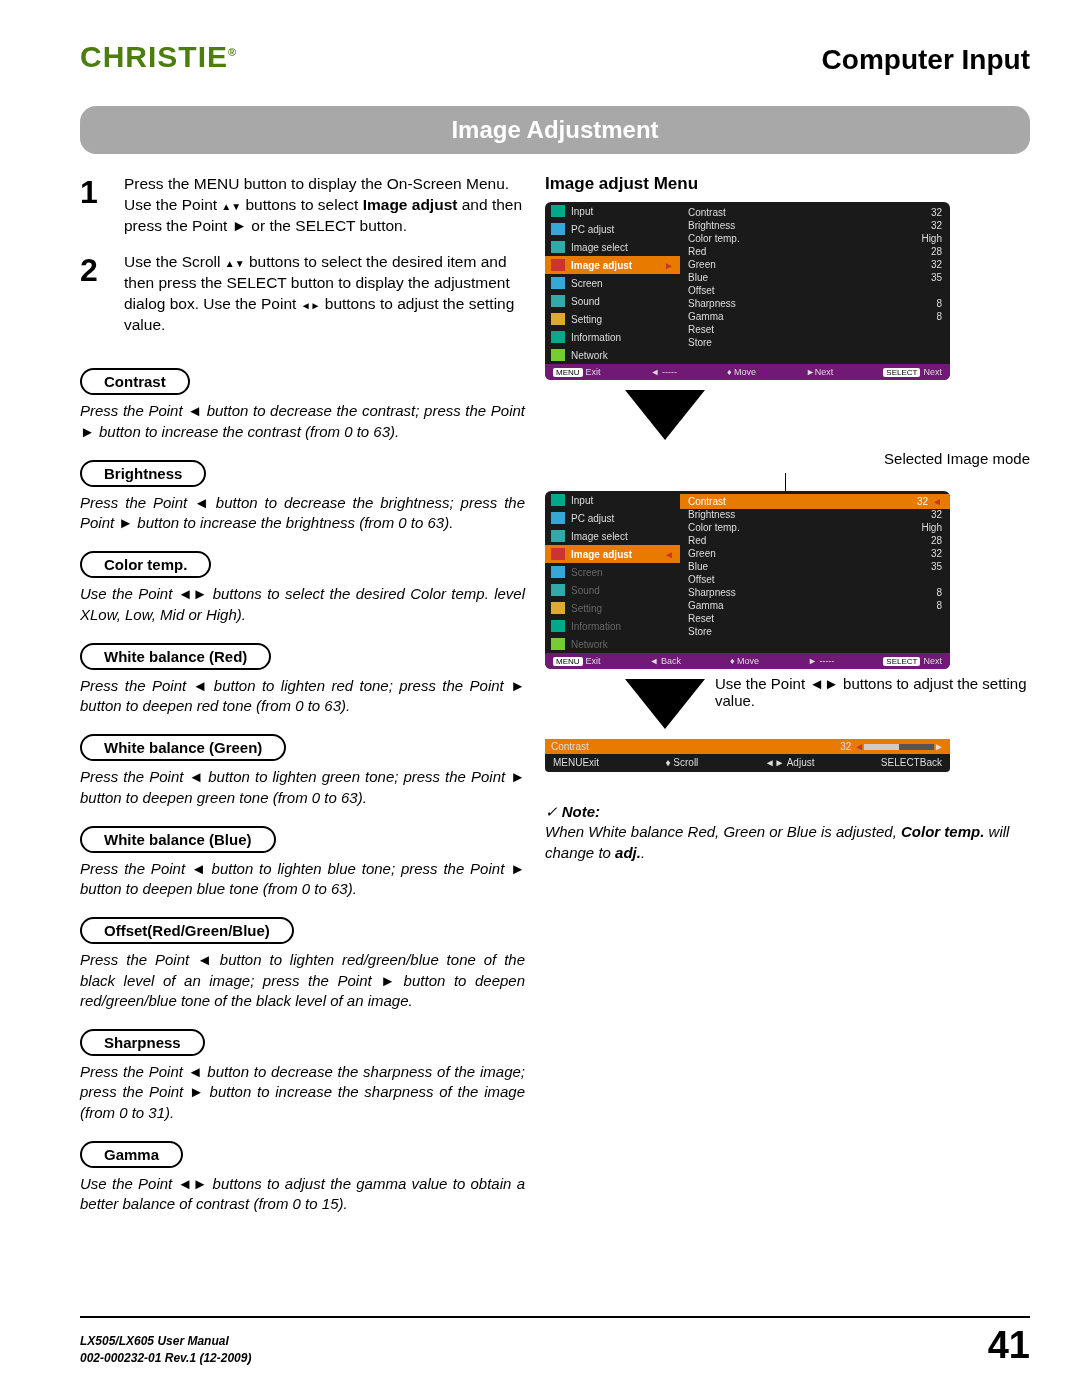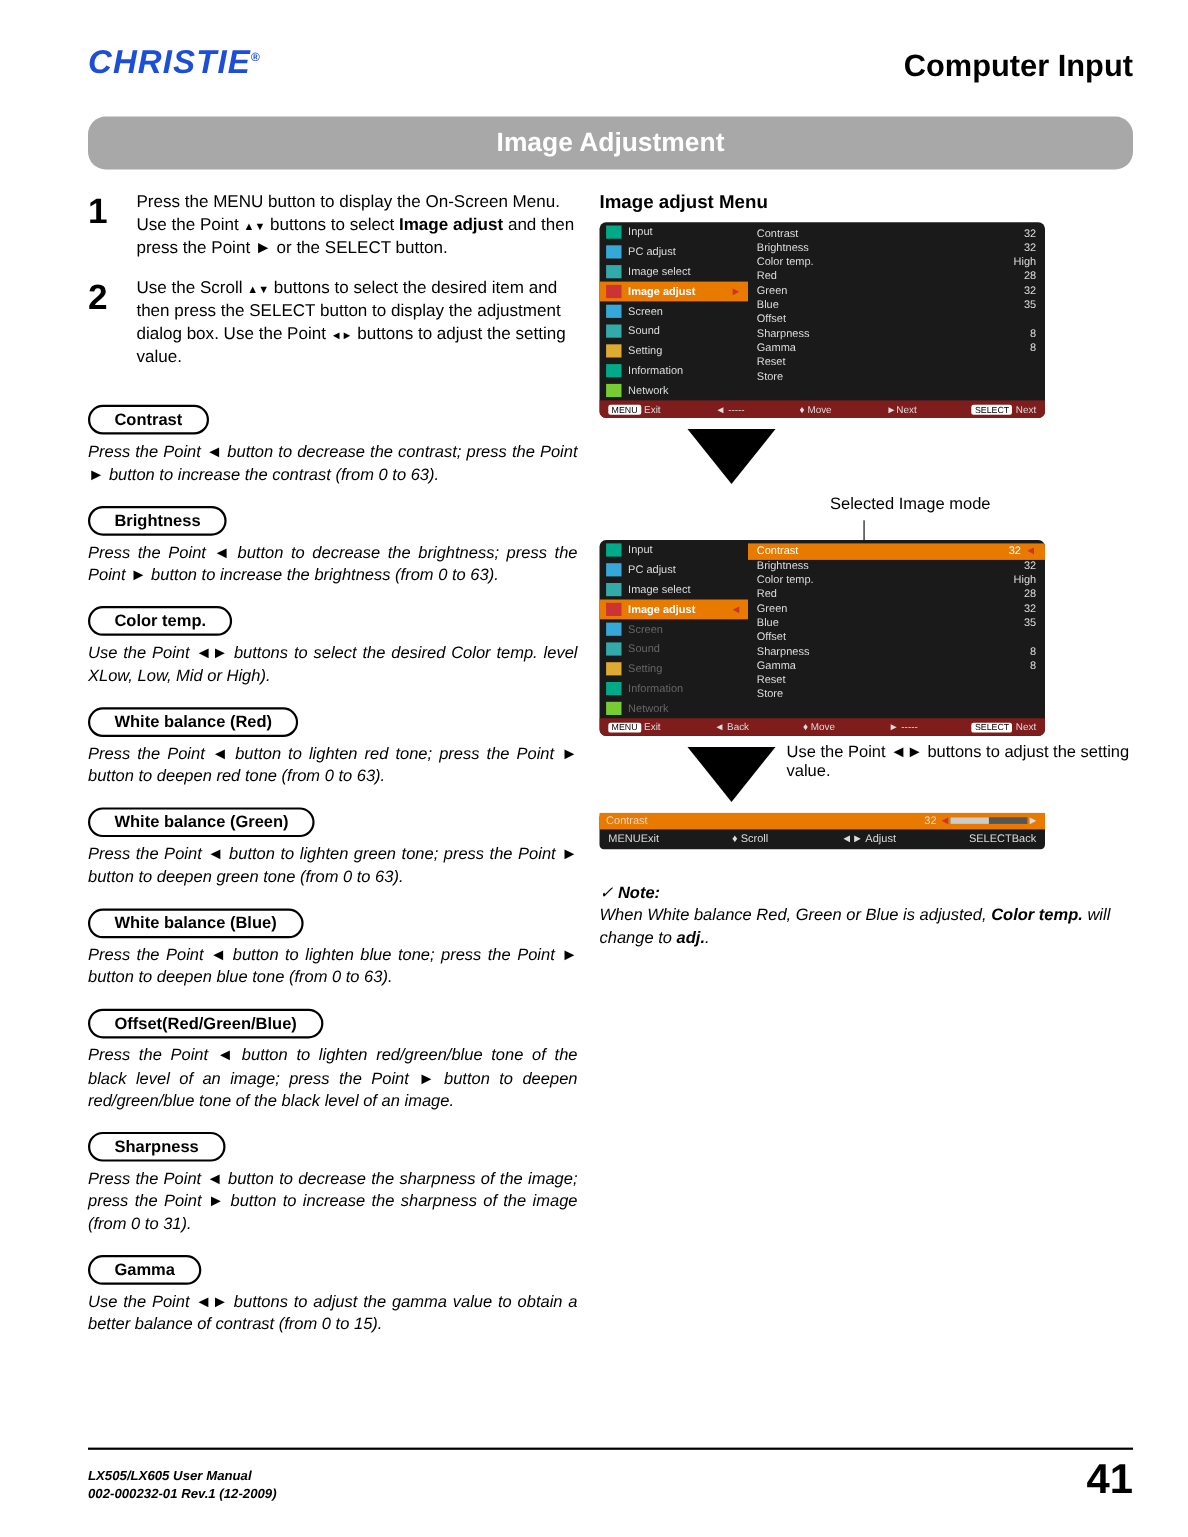--- a/index.html
+++ b/index.html
@@ -8,23 +8,22 @@
   background: #fff;
   width: 1080px;
   height: 1397px;
   position: relative;
   color: #000;
 }
 .page {
   padding: 40px 50px 30px 80px;
 }
 .logo {
-  color: #1d4ed8;
+  color: #4d7c0f;
   font-weight: bold;
-  font-style: italic;
   font-size: 30px;
   letter-spacing: 1px;
 }
 .logo .reg { font-size: 11px; vertical-align: super; }
 .header-title {
   text-align: right;
   font-size: 28px;
   font-weight: bold;
   margin-top: -30px;
 }
@@ -78,21 +77,21 @@
 .osd-item.dim { color: #666; }
 .osd-ico { width:14px; height:12px; display:inline-flex; align-items:center; justify-content:center; font-size:10px; }
 .osd-ico.green { background:#0a8; }
 .osd-ico.red { background:#c33; }
 .osd-ico.blue { background:#36a8d8; }
 .osd-ico.yellow { background:#da3; }
 .osd-ico.teal { background:#3aa; }
 .osd-ico.lime { background:#7c3; }
 .osd-row { display:flex; justify-content:space-between; padding:1px 0; }
 .osd-row.sel { background:#e87a00; color:#fff; margin:-1px -8px; padding:2px 8px; }
-.osd-hint { background:#7f1d1d; display:flex; justify-content:space-between; padding:3px 8px; font-size:9px; }
+.osd-hint { background:#701a75; display:flex; justify-content:space-between; padding:3px 8px; font-size:9px; }
 .osd-hint .key { background:#fff; color:#000; padding:0 3px; border-radius:2px; margin-right:3px; font-size:8px; }
 .big-arrow {
   width: 0; height: 0;
   border-left: 40px solid transparent;
   border-right: 40px solid transparent;
   border-top: 50px solid #000;
   margin: 10px auto 10px 80px;
 }
 .caption { font-size: 15px; margin: 6px 0; }
 .caption-line { border-left: 1px solid #000; height: 18px; margin-left: 240px; }
@@ -233,21 +232,21 @@
           <span><span class="key">MENU</span><span>Exit</span></span>
           <span>◄ -----</span>
           <span>♦ Move</span>
           <span>►Next</span>
           <span><span class="key">SELECT</span><span>Next</span></span>
         </div>
       </div>
 
       <div class="big-arrow"></div>
 
-      <div class="caption" style="text-align:center; margin-left:80px;">Selected Image mode</div>
+      <div class="caption" style="text-align:right; margin-left:80px;">Selected Image mode</div>
       <div class="caption-line"></div>
 
       <div class="osd">
         <div class="osd-body">
           <div class="osd-left" id="osd2-left">
               <div class="osd-item">
                 <span class="osd-ico green"></span>
                 <span>Input</span>
               </div>
               <div class="osd-item">

